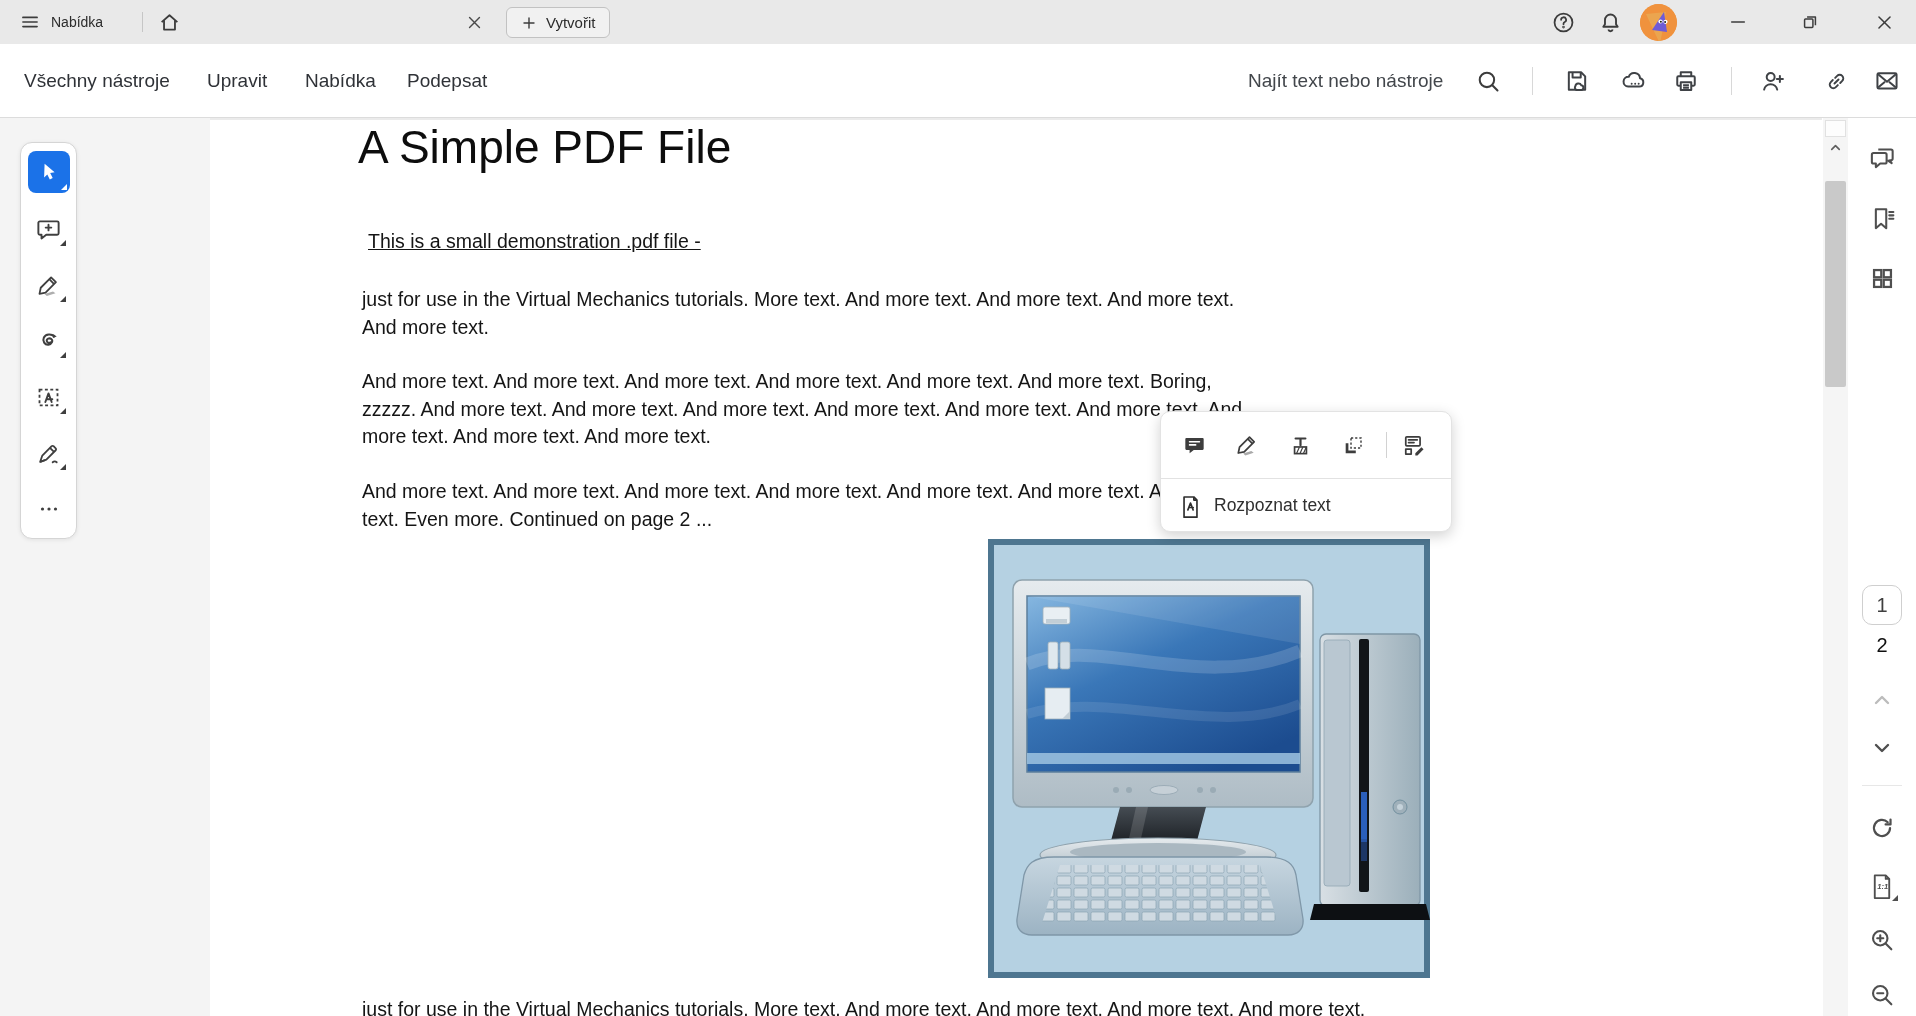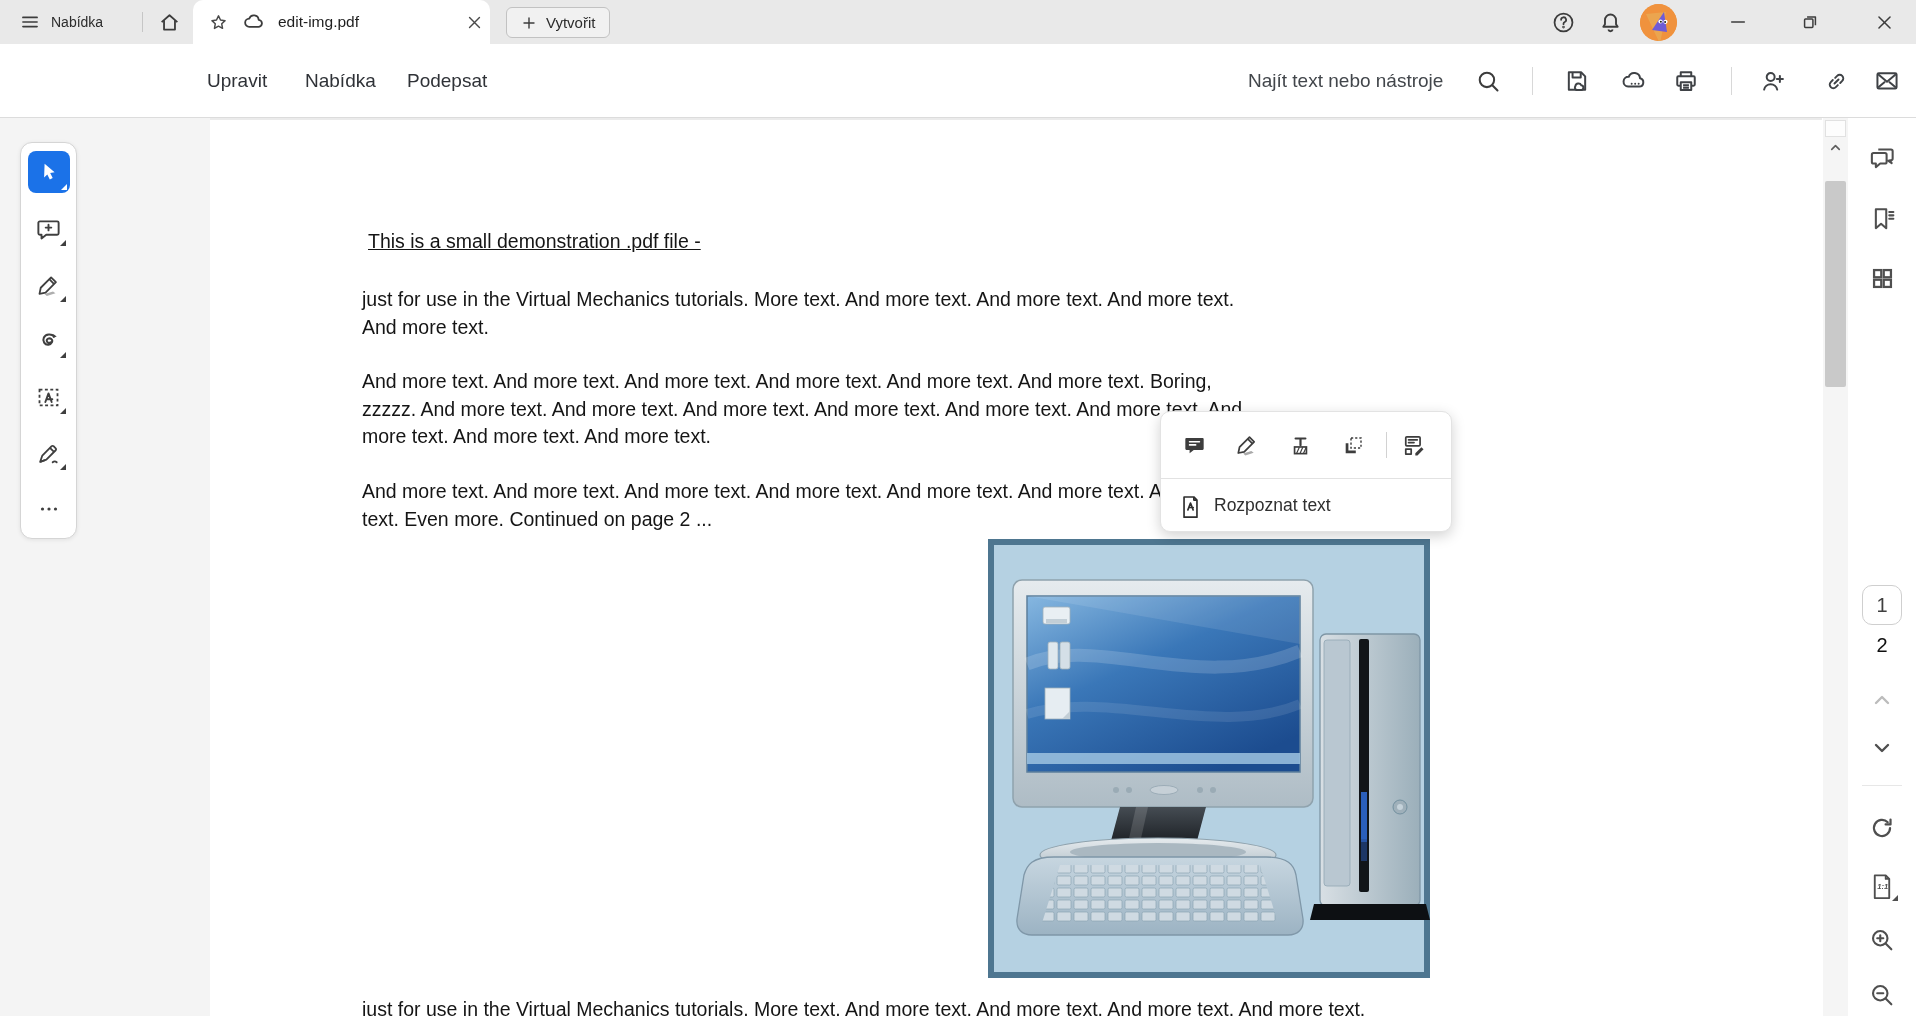--- a/index.html
+++ b/index.html
@@ -92,33 +92,20 @@
   <div class="tb-sep"></div>
   <div class="home-btn ctr">
     <span>
       <svg width="23" height="23" viewBox="0 0 24 24" fill="none" stroke="#3c3c3c" stroke-width="1.9" stroke-linejoin="round">
           <path d="M3.8 11.6L12 4.4l8.2 7.2"></path>
           <path d="M6.3 9.7V19.4h11.4V9.7"></path>
         </svg>
     </span>
   </div>
 
-  <div class="tab">
-    <span>
-      <svg width="21" height="21" viewBox="0 0 24 24" fill="none" stroke="#4a4a4a" stroke-width="1.7" stroke-linejoin="round">
-          <path d="M12 4.4l2.3 4.7 5.2.8-3.8 3.6.9 5.2-4.6-2.5-4.6 2.5.9-5.2-3.8-3.6 5.2-.8z"></path>
-        </svg>
-    </span>
-    <span style="margin-left:13px">
-      <svg width="24" height="24" viewBox="0 0 24 24" fill="none" stroke="#3c3c3c" stroke-width="1.8" stroke-linejoin="round">
-          <path d="M7.3 16.8h8.8a3.5 3.5 0 0 0 .6-7A4.9 4.9 0 0 0 7.2 8.6a3.4 3.4 0 0 0 .1 8.2z"></path>
-        </svg>
-    </span>
-    <span class="tab-title">edit-img.pdf</span>
-  </div>
   <div class="tab-close ctr">
     <svg width="17" height="17" viewBox="0 0 24 24" fill="none" stroke="#4a4a4a" stroke-width="2" stroke-linecap="round">
         <path d="M5 5l14 14M19 5L5 19"></path>
       </svg>
   </div>
 
   <div class="create-btn">
     <span>
       <svg width="16" height="16" viewBox="0 0 24 24" fill="none" stroke="#3c3c3c" stroke-width="2.1" stroke-linecap="round">
           <path d="M12 4.5v15M4.5 12h15"></path>
@@ -167,20 +154,21 @@
       </svg>
   </div>
   <div class="win-ib ctr" style="left:1862px;width:44px">
     <svg width="19" height="19" viewBox="0 0 24 24" stroke="#3c3c3c" stroke-width="1.9" stroke-linecap="round">
         <path d="M5 5l14 14M19 5L5 19"></path>
       </svg>
   </div>
 </div>
 
 <div id="toolbar">
+  <div class="nav-item" style="left:24px">Všechny nástroje</div>
   <div class="nav-item" style="left:207px">Upravit</div>
   <div class="nav-item" style="left:305px">Nabídka</div>
   <div class="nav-item" style="left:407px">Podepsat</div>
 
   <div class="search">
     <span class="search-label">Najít text nebo nástroje</span>
     <span>
       <svg width="27" height="27" viewBox="0 0 24 24" fill="none" stroke="#3c3c3c" stroke-width="1.8" stroke-linecap="round">
           <circle cx="10.6" cy="10.6" r="6.4"></circle>
           <path d="M15.4 15.4l4.6 4.6"></path>
@@ -308,20 +296,21 @@
       <span>
         <svg width="24" height="24" viewBox="0 0 24 24" fill="currentColor">
             <circle cx="5.5" cy="12" r="1.6"></circle>
             <circle cx="12" cy="12" r="1.6"></circle>
             <circle cx="18.5" cy="12" r="1.6"></circle>
           </svg>
       </span>
     </div>
   </div>
 
+  <div class="doc-title">A Simple PDF File</div>
   <div class="para" id="p1">This is a small demonstration .pdf file -</div>
   <div class="para" id="p2">just for use in the Virtual Mechanics tutorials. More text. And more  text. And more text. And more text.
 And more text.</div>
   <div class="para" id="p3">And more text. And more text. And more text. And more text. And more  text. And more text. Boring,
 zzzzz. And more text. And more text. And  more text. And more text. And more text. And more text. And
 more text.  And more text. And more text.</div>
   <div class="para" id="p4">And more text. And more text. And more text. And more text. And more  text. And more text. And more
 text. Even more. Continued on page 2 ...</div>
   <div class="para" id="p5">just for use in the Virtual Mechanics tutorials. More text. And more text. And more text. And more text. And more text.</div>
 

